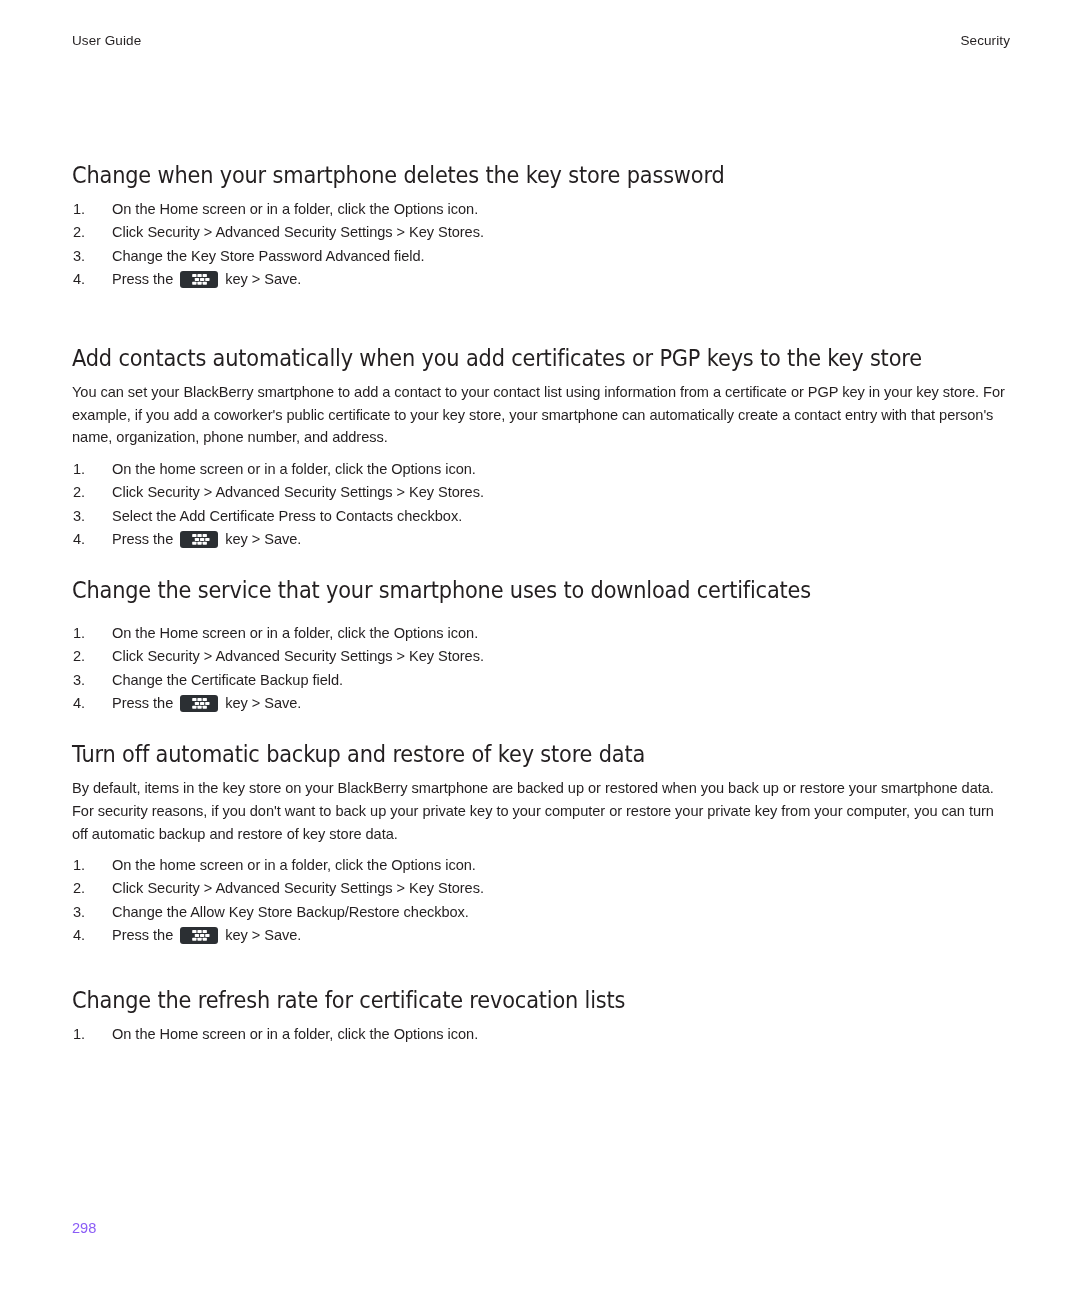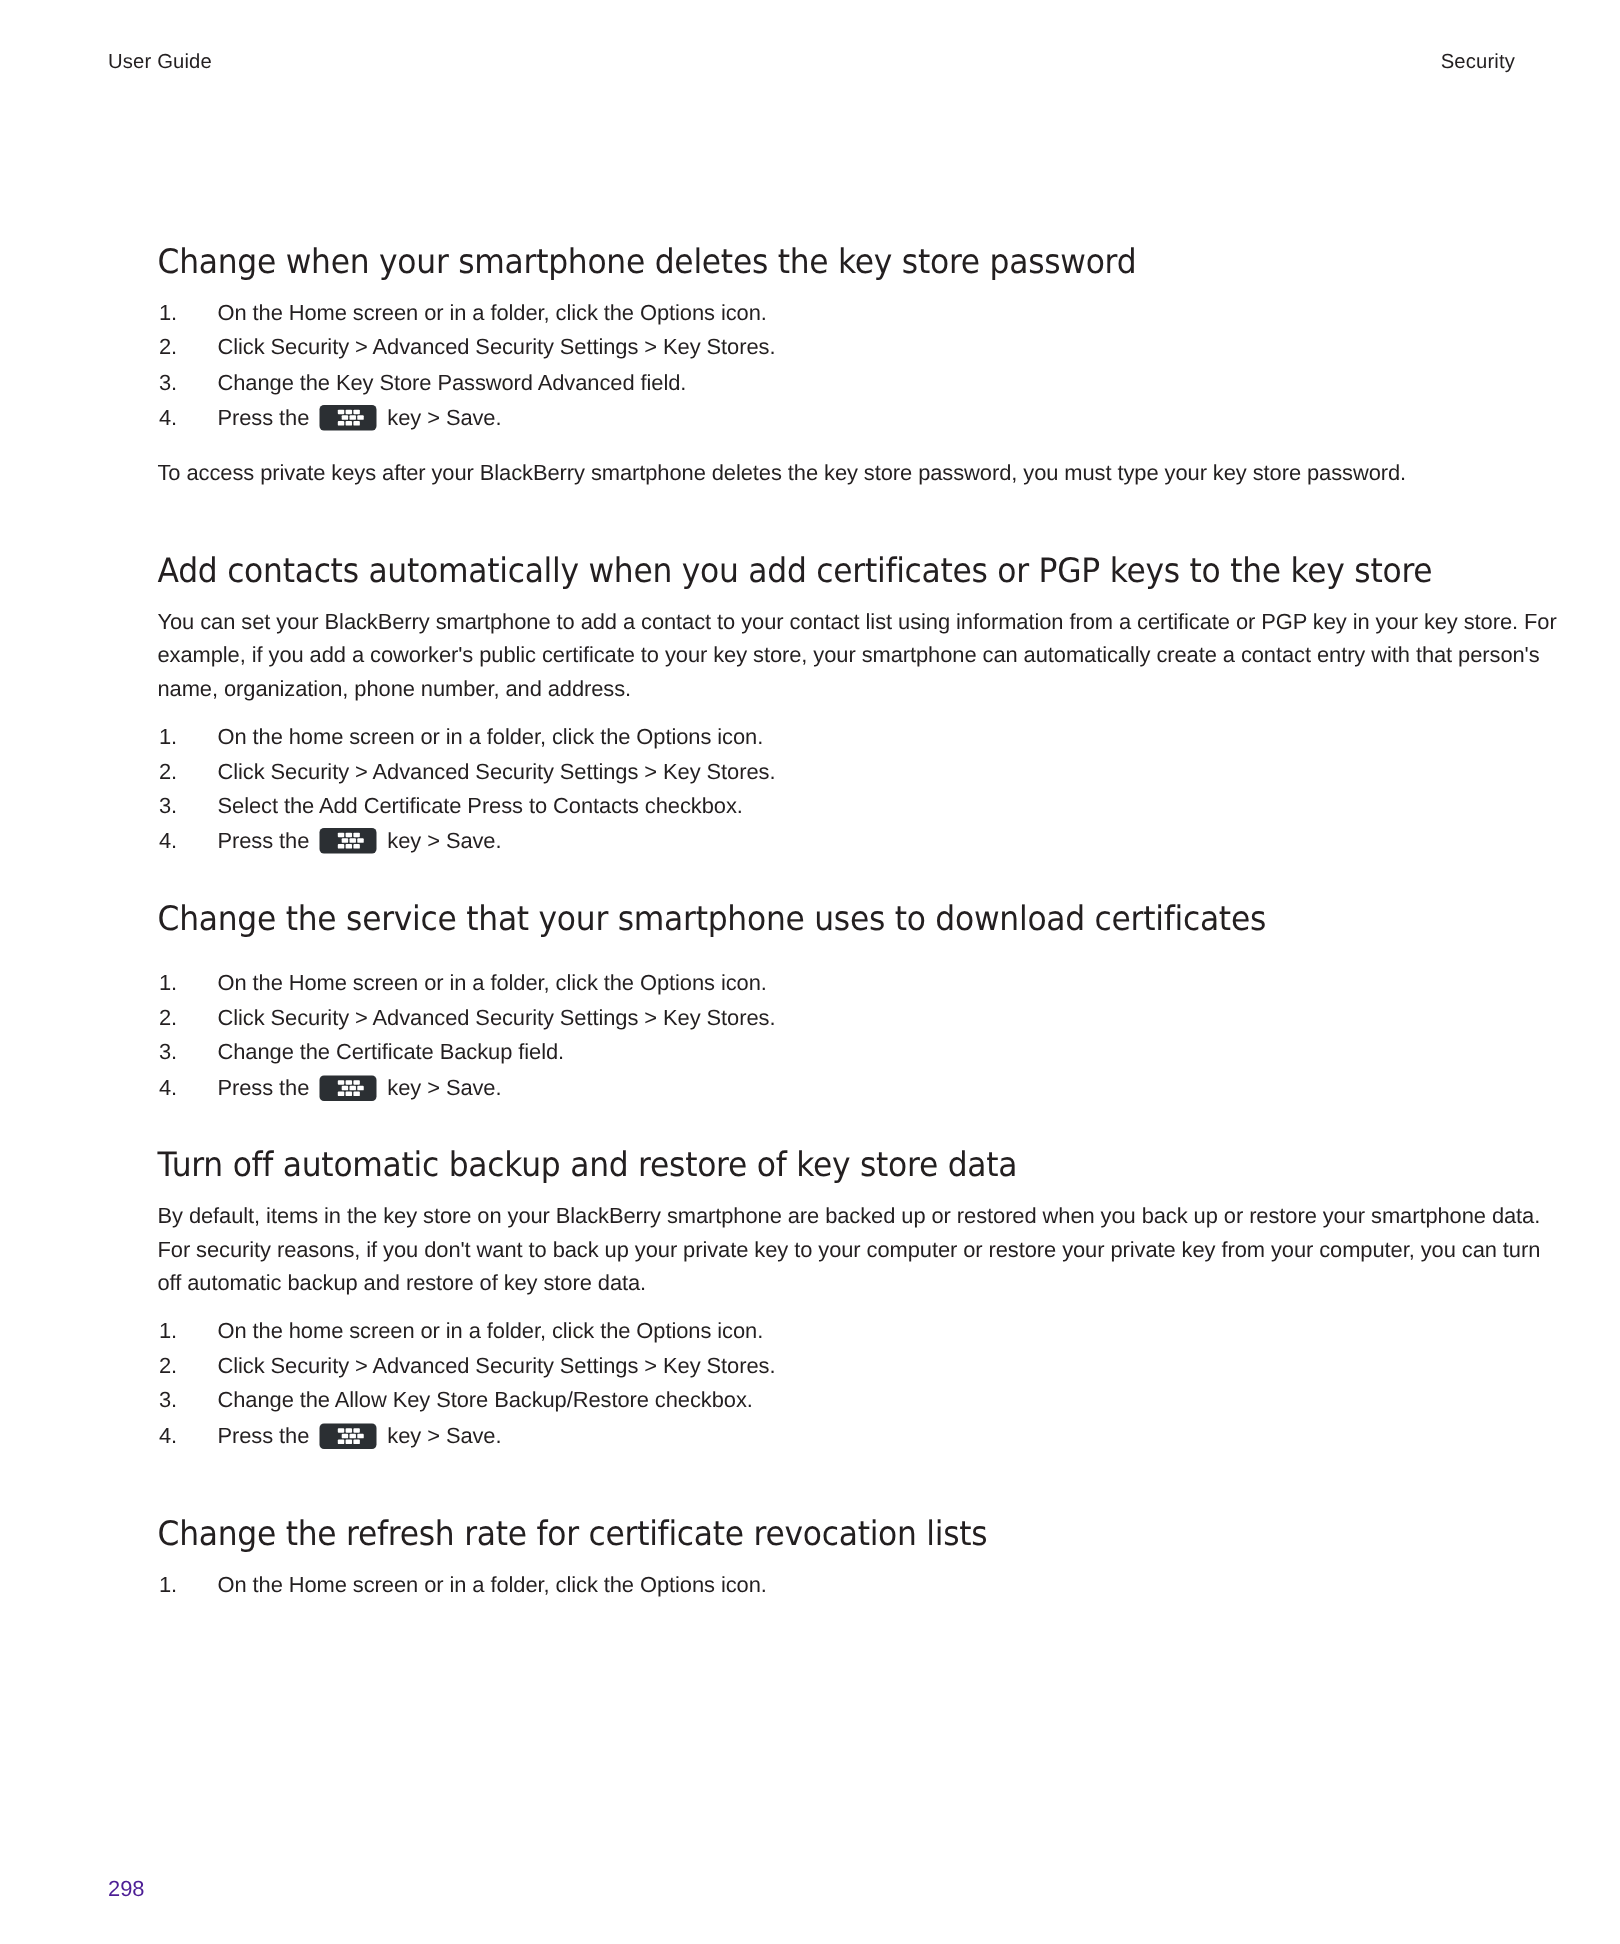--- a/index.html
+++ b/index.html
@@ -37,21 +37,20 @@
   }
   .runhead .rh-left { font-weight: 400; }
   .runhead .rh-right { font-weight: 400; }
 
   
   .content {
     position: absolute;
     top: 160px;
     left: 72px;
     width: 940px;
-    margin-left: 33px;
   }
 
   h2.section-title {
     font-family: "DejaVu Sans", sans-serif;
     font-weight: 400;
     font-size: 22.5px;
     line-height: 30px;
     letter-spacing: -0.2px;
     color: #231f20;
     margin: 0 0 8px 0;
@@ -109,23 +108,23 @@
     vertical-align: -4px;
     position: relative;
     margin: 0 3px;
   }
   .bb-key svg { display: block; }
 
   
   .folio {
     position: absolute;
     left: 72px;
-    top: 1252px;
-    font-size: 14.6px;
-    color: #4c1d95;
+    top: 1220px;
+    font-size: 14.6px;
+    color: #8b5cf6;
   }
 </style>
 </head>
 <body>
 
 <div class="page">
 
   <div class="runhead">
     <span class="rh-left">User Guide</span>
     <span class="rh-right">Security</span>
@@ -145,21 +144,20 @@
                 <rect x="14.8" y="6.9" width="4.3" height="3.0" rx="0.6"></rect>
                 <rect x="20.0" y="6.9" width="4.3" height="3.0" rx="0.6"></rect>
                 <rect x="25.2" y="6.9" width="4.3" height="3.0" rx="0.6"></rect>
                 <rect x="12.2" y="10.7" width="4.3" height="3.0" rx="0.6"></rect>
                 <rect x="17.4" y="10.7" width="4.3" height="3.0" rx="0.6"></rect>
                 <rect x="22.6" y="10.7" width="4.3" height="3.0" rx="0.6"></rect>
               </g>
             </svg></span><span> key &gt; </span><span class="b">Save</span><span>.</span></li>
       </ol>
       <div class="sec-gap-sm"></div>
-      <p class="body-text">To access private keys after your BlackBerry smartphone deletes the key store password, you must type your key store password.</p>
       <div class="sec-gap-lg"></div>
       <h2 class="section-title">Add contacts automatically when you add certificates or PGP keys to the key store</h2>
       <p class="body-text">You can set your BlackBerry smartphone to add a contact to your contact list using information from a certificate or PGP key in your key store. For example, if you add a coworker's public certificate to your key store, your smartphone can automatically create a contact entry with that person's name, organization, phone number, and address.</p>
       <div class="sec-gap-xs"></div>
       <ol class="steps">
         <li><span>On the home screen or in a folder, click the </span><span class="b">Options</span><span> icon.</span></li>
         <li><span>Click </span><span class="b">Security</span><span> &gt; </span><span class="b">Advanced Security Settings</span><span> &gt; </span><span class="b">Key Stores</span><span>.</span></li>
         <li><span>Select the </span><span class="b">Add Certificate Press to Contacts</span><span> checkbox.</span></li>
         <li><span>Press the </span><span class="bb-key"><svg width="38" height="17" viewBox="0 0 38 17" xmlns="http://www.w3.org/2000/svg">
               <g fill="#ffffff">

